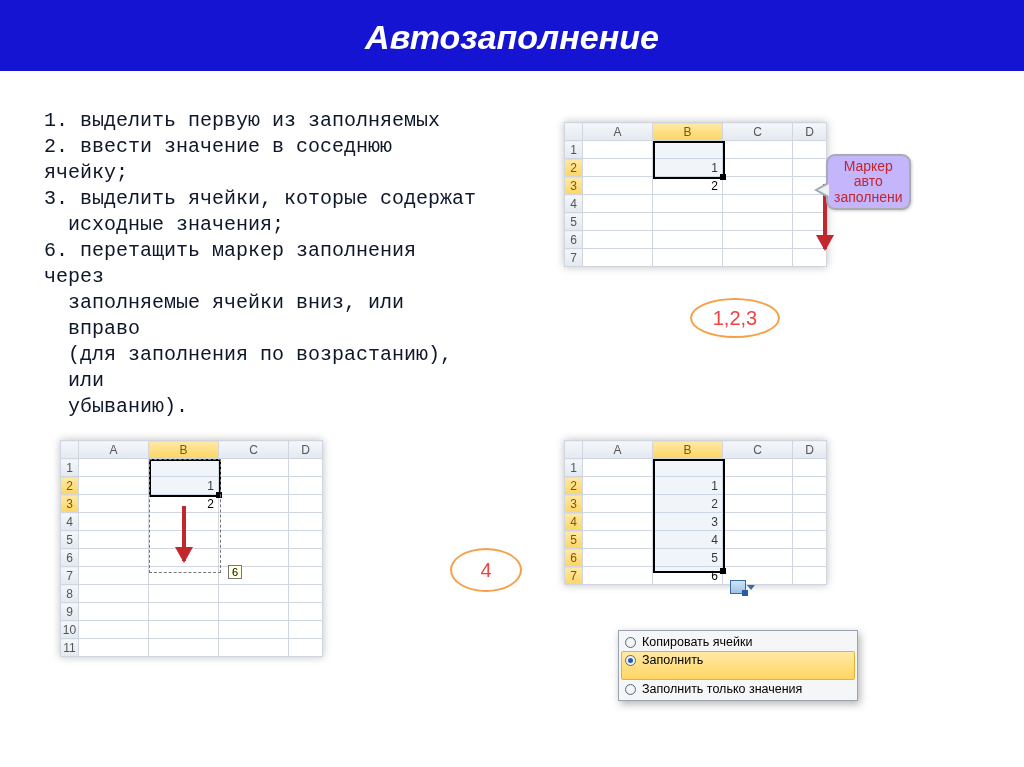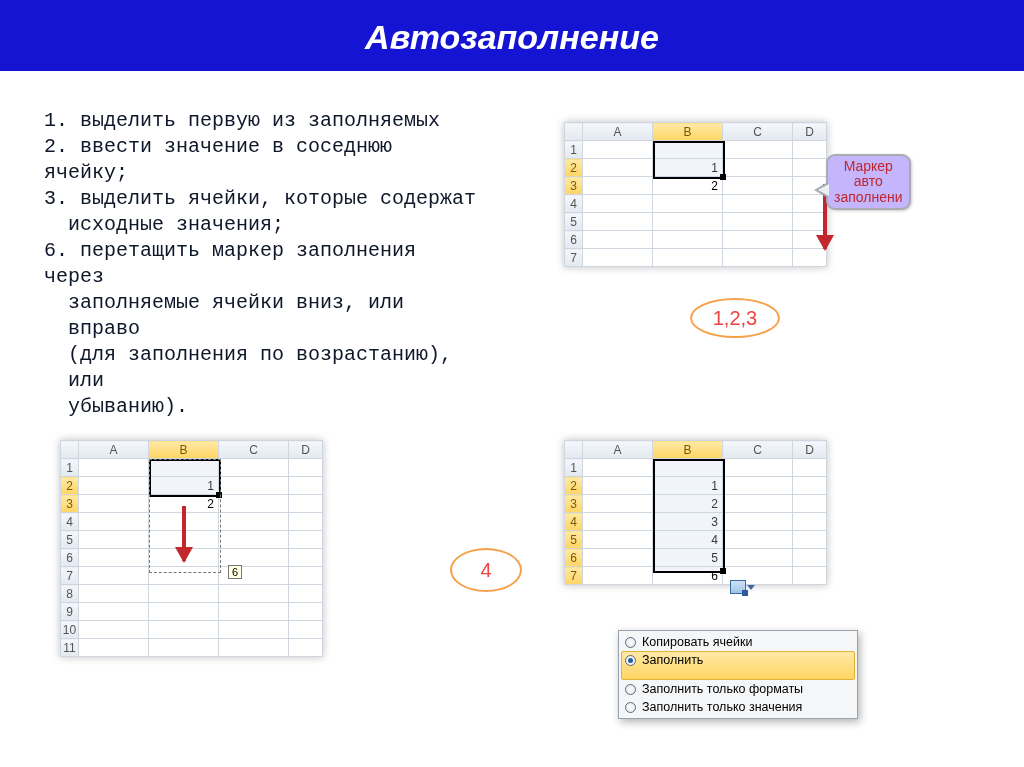--- a/index.html
+++ b/index.html
@@ -476,19 +476,15 @@
   <div class="row">
     <span class="radio"></span>
     <span>Копировать ячейки</span>
   </div>
   <div class="row sel">
     <span class="radio on"></span>
     <span>Заполнить</span>
   </div>
   <div class="row">
     <span class="radio"></span>
-    <span>Заполнить только форматы</span>
-  </div>
-  <div class="row">
-    <span class="radio"></span>
     <span>Заполнить только значения</span>
   </div>
 </div>
 
 </body></html>

